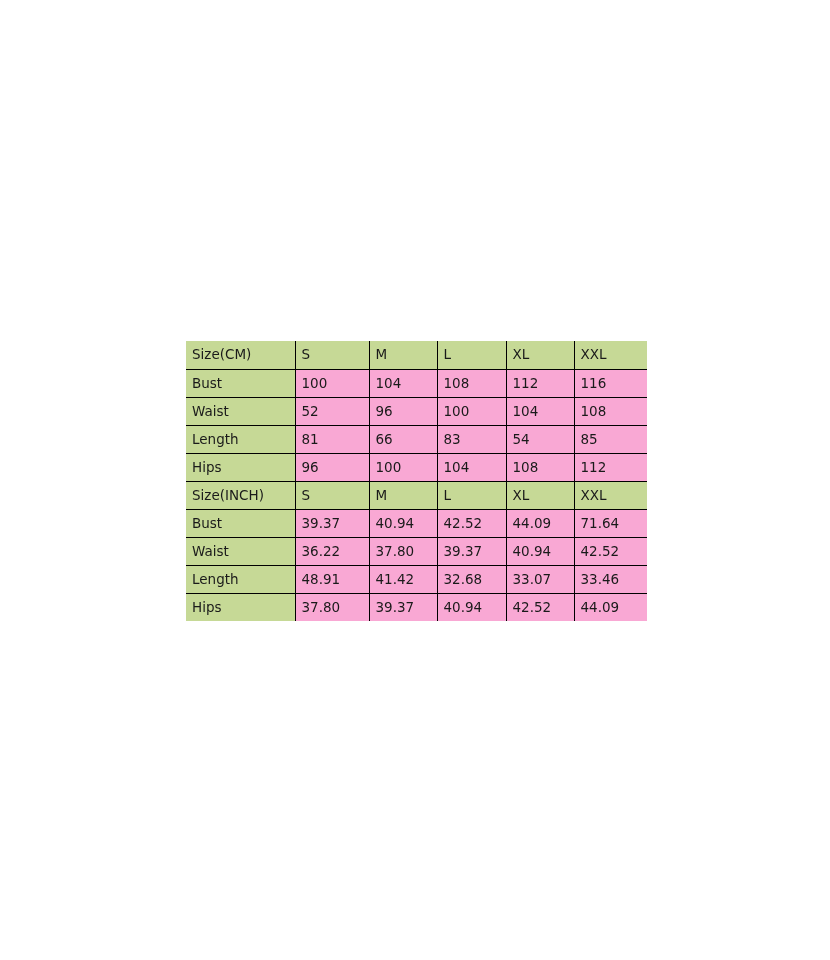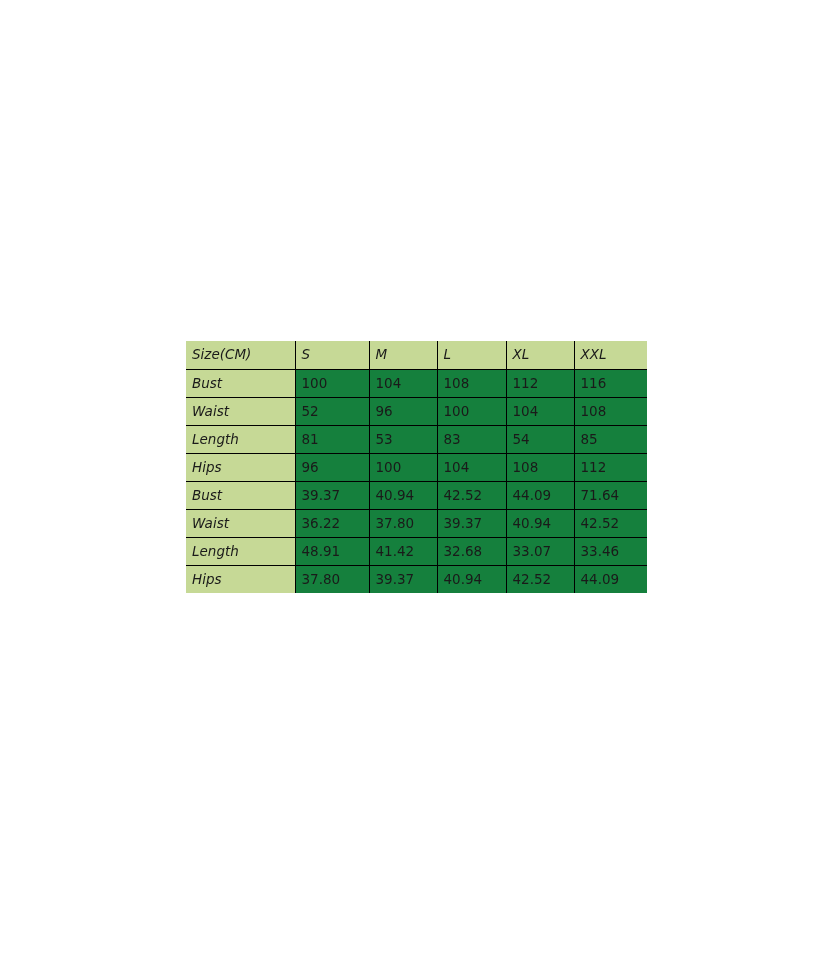--- a/index.html
+++ b/index.html
@@ -39,30 +39,29 @@
   table.size-chart td {
     height: 28px;
     box-sizing: border-box;
     padding: 0 0 0 6px;
     text-align: left;
     vertical-align: middle;
     line-height: 1.1;
     white-space: nowrap;
     border-top: 1.6px solid #000000;
     border-left: 1.6px solid #000000;
-    background: #15803d;
+    background: #f9a8d4;
   }
 
   
   table.size-chart tr:first-child td { border-top: none; }
   table.size-chart td:first-child { border-left: none; }
 
   table.size-chart td.green {
     background: #c6d996;
-    font-style: italic;
   }
 
   
   table.size-chart tr.section-header td {
     background: #c6d996;
   }
 </style>
 </head>
 <body>
 
@@ -99,34 +98,42 @@
         <td class="green">Waist</td>
         <td>52</td>
         <td>96</td>
         <td>100</td>
         <td>104</td>
         <td>108</td>
       </tr>
       <tr>
         <td class="green">Length</td>
         <td>81</td>
-        <td>53</td>
+        <td>66</td>
         <td>83</td>
         <td>54</td>
         <td>85</td>
       </tr>
       <tr>
         <td class="green">Hips</td>
         <td>96</td>
         <td>100</td>
         <td>104</td>
         <td>108</td>
         <td>112</td>
       </tr>
 
+      <tr class="section-header">
+        <td class="green">Size(INCH)</td>
+        <td class="green">S</td>
+        <td class="green">M</td>
+        <td class="green">L</td>
+        <td class="green">XL</td>
+        <td class="green">XXL</td>
+      </tr>
 
       <tr>
         <td class="green">Bust</td>
         <td>39.37</td>
         <td>40.94</td>
         <td>42.52</td>
         <td>44.09</td>
         <td>71.64</td>
       </tr>
       <tr>

